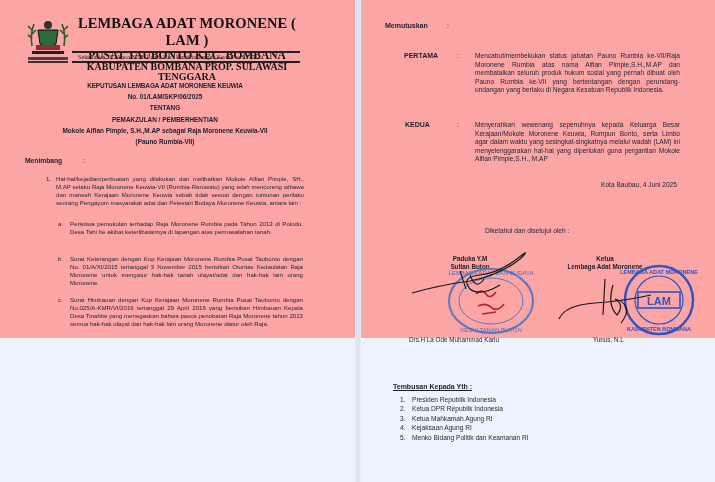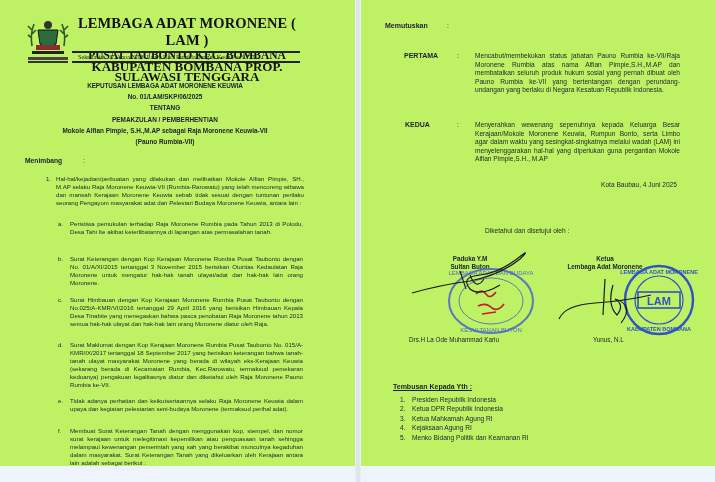--- a/index.html
+++ b/index.html
@@ -1,28 +1,28 @@
 <!DOCTYPE html>
 <html><head>
 <meta charset="utf-8">
 <style>
   * { box-sizing: border-box; margin: 0; padding: 0; }
   html, body { width: 715px; height: 482px; overflow: hidden; background: #eef4fd; }
   body { position: relative; font-family: "Liberation Sans", sans-serif; color: #1a1d2b; }
-  .page { position: absolute; top: 0; height: 466px; background: #bef264; overflow: hidden; }
+  .page { position: absolute; top: 0; height: 338px; background: #fca5a5; overflow: hidden; }
   #page-left { left: 0; width: 355px; }
   #page-right { left: 361px; width: 354px; }
   .divider { position: absolute; left: 355px; top: 0; width: 6px; height: 482px; background: #dfe5ef; border-left: 1px solid #e8edf6; border-right: 1px solid #e8edf6; }
 
   
   .logo { position: absolute; left: 26px; top: 16px; width: 44px; height: 46px; }
   .kop { position: absolute; left: 72px; top: 15px; width: 230px; text-align: center; font-family: "Liberation Serif", serif; font-weight: bold; color: #111; }
   .kop .l1 { font-size: 14.5px; letter-spacing: 0.1px; line-height: 17px; }
   .kop .l2 { font-size: 11.5px; line-height: 13px; }
-  .kop .l3 { font-size: 13px; line-height: 10px; }
+  .kop .l3 { font-size: 10px; line-height: 10px; }
   .rule1 { position: absolute; left: 72px; top: 51px; width: 228px; height: 2px; background: #222; }
   .secret { position: absolute; left: 78px; top: 53px; font-family: "Liberation Serif", serif; font-size: 6.2px; color: #222; }
   .rule2 { position: absolute; left: 72px; top: 61px; width: 228px; height: 2px; background: #222; }
   .rule2b { position: absolute; left: 28px; top: 61px; width: 40px; height: 2px; background: #333; }
 
   
   .title-block { position: absolute; left: 40px; top: 80px; width: 250px; text-align: center; font-size: 6.4px; font-weight: bold; line-height: 11.2px; color: #1c1f2d; }
   .title-block .t1 { letter-spacing: -0.1px; }
 
   .section-label { position: absolute; font-size: 6.7px; font-weight: bold; color: #1c1f2d; }

